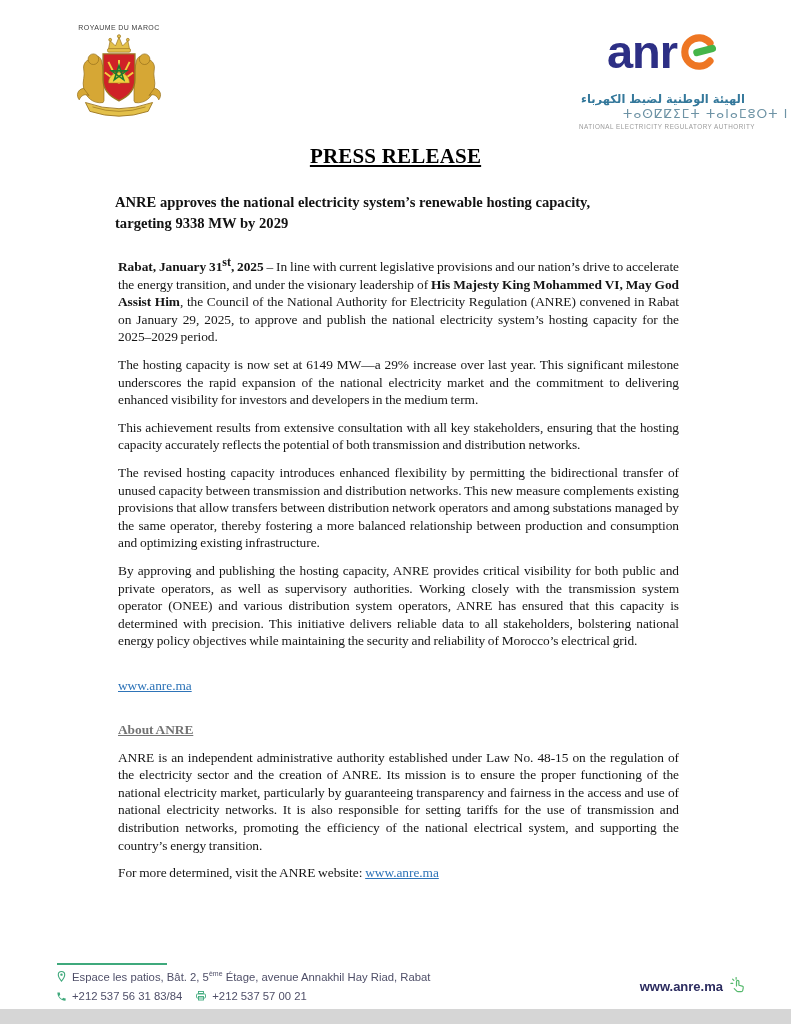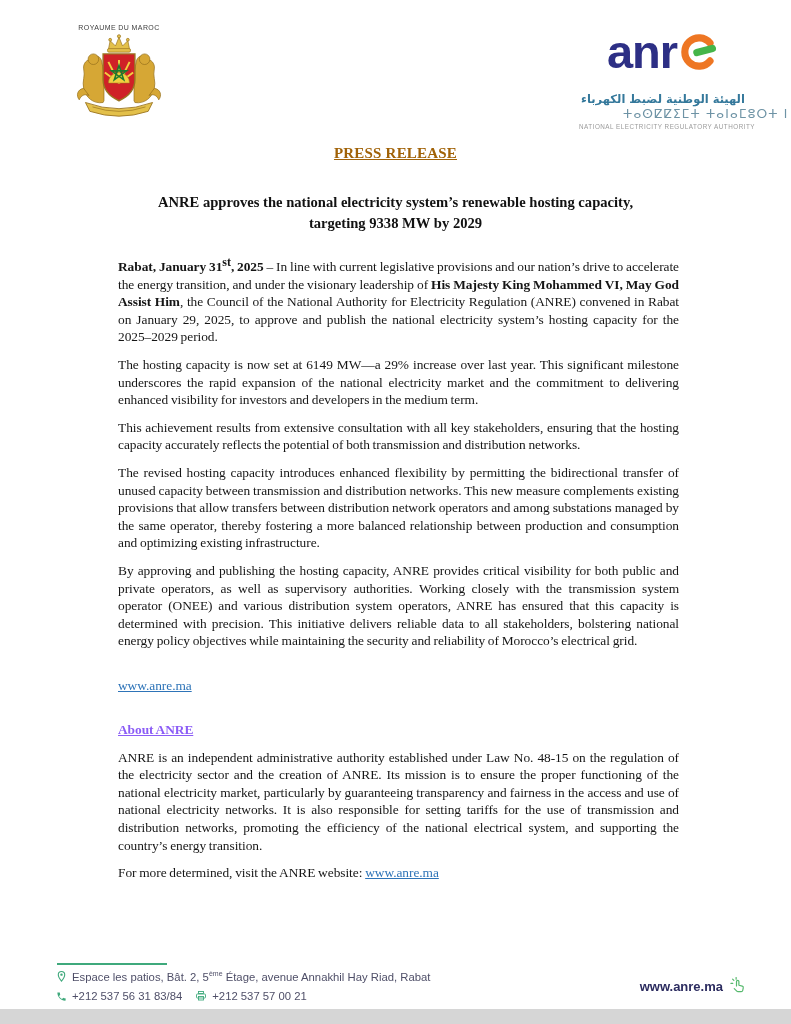--- a/index.html
+++ b/index.html
@@ -23,36 +23,36 @@
   .e-icon { width:40px; height:40px; margin-left:2px; }
   .logo-arabic { font-family:"DejaVu Sans", sans-serif; font-size:11.5px; font-weight:700;
                  color:#34789b; margin-top:20px; direction:rtl; white-space:nowrap; }
   .logo-tifinagh { font-family:"DejaVu Sans", sans-serif; font-size:12px; color:#6e93a5;
                    letter-spacing:1.2px; margin-top:1px; white-space:nowrap;margin-left:44px; }
   .logo-english { font-family:"Liberation Sans", sans-serif; font-size:6.3px; color:#9a9a9a;
                   letter-spacing:0.5px; margin-top:2px; white-space:nowrap; }
 
   
   .press-title { position:absolute; top:144px; left:0; right:0; text-align:center; }
-  .press-title-text { font-size:15px; font-weight:700; color:#a16207;
+  .press-title-text { font-size:21px; font-weight:700; color:#000000;
                       text-decoration:underline; letter-spacing:0.2px; }
   .headline { position:absolute; top:192px; left:115px; width:561px; margin:0;
-              text-align:center; font-size:14.6px; font-weight:700;
+              font-size:14.6px; font-weight:700;
               line-height:21px; color:#121212; }
 
   
   .content { position:absolute; top:258px; left:118px; width:561px;
              font-size:13.4px; line-height:17.6px; text-align:justify;
              color:#161616; word-spacing:-0.5px; letter-spacing:-0.05px; }
   .content p { margin:0 0 10px 0; }
   .content b { font-weight:700; }
   .content sup { font-size:12px; vertical-align:super; line-height:0; }
   .link { color:#2e74b8; text-decoration:underline; cursor:pointer; }
   .about-heading { font-size:13.4px; font-weight:700; text-decoration:underline;
-                   margin:26px 0 10px 0; color:#8b5cf6; }
+                   margin:26px 0 10px 0; color:#737373; }
 
   
   .footer-rule { position:absolute; left:57px; top:963px; width:110px; height:2px;
                  background:#3fa97c; }
   .footer-address, .footer-phones {
       position:absolute; left:56px; display:flex; align-items:center; gap:5px;
       font-family:"Liberation Sans", sans-serif; font-size:11.3px; color:#4f4f68; }
   .footer-address { top:970px; }
   .footer-phones  { top:990px; }
   .footer-address sup { font-size:7px; vertical-align:super; line-height:0; }

